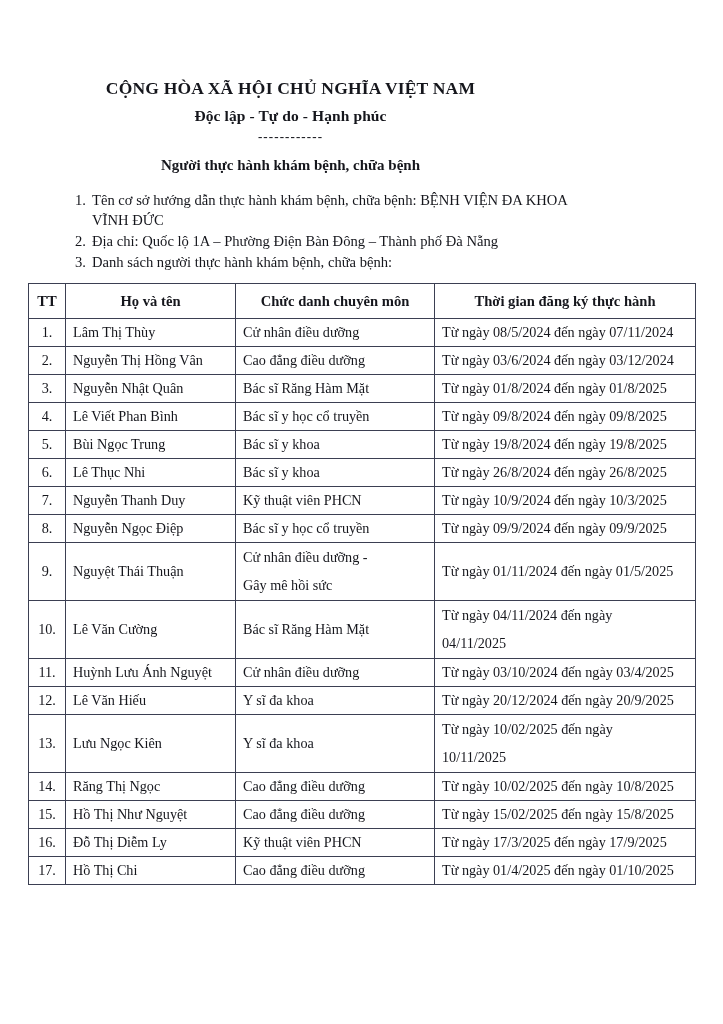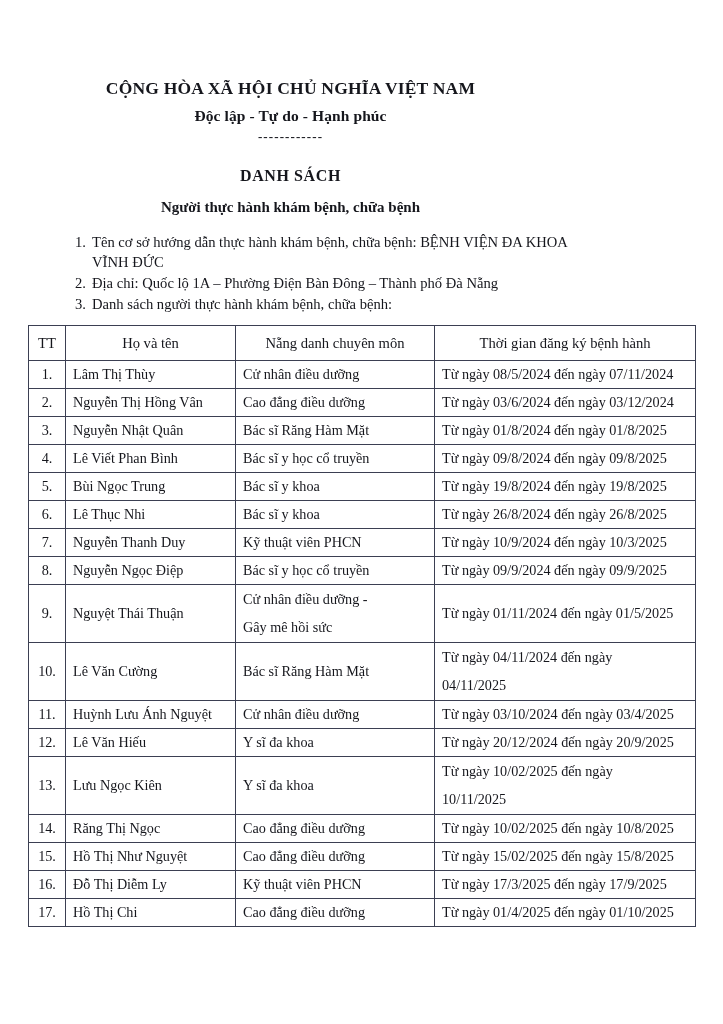--- a/index.html
+++ b/index.html
@@ -98,21 +98,21 @@
     font-size: 14.2px;
   }
   table.listing th,
   table.listing td {
     border: 1px solid #3b3f52;
     padding: 4px 7px;
     vertical-align: middle;
   }
   table.listing thead th {
     text-align: center;
-    font-weight: normal;
+    font-weight: bold;
     font-size: 14.6px;
     height: 26px;
     padding-top: 4px;
     padding-bottom: 4px;
   }
   col.c-tt    { width: 37px; }
   col.c-name  { width: 170px; }
   col.c-role  { width: 199px; }
   col.c-time  { width: 261px; }
 
@@ -143,43 +143,42 @@
 <body>
 
 <div class="page">
 
   <div class="doc-header">
     <div class="national-title">CỘNG HÒA XÃ HỘI CHỦ NGHĨA VIỆT NAM</div>
     <div class="national-motto">Độc lập - Tự do - Hạnh phúc</div>
     <div class="rule-dashes">------------</div>
   </div>
 
-  <div class="doc-title">DANH SÁCH</div>
   <div class="doc-subtitle">Người thực hành khám bệnh, chữa bệnh</div>
 
   <ol class="intro-list" id="intro-list">
       <li><span class="marker">1.</span><span>Tên cơ sở hướng dẫn thực hành khám bệnh, chữa bệnh: BỆNH VIỆN ĐA KHOA VĨNH ĐỨC</span></li>
       <li><span class="marker">2.</span><span>Địa chỉ: Quốc lộ 1A – Phường Điện Bàn Đông – Thành phố Đà Nẵng</span></li>
       <li><span class="marker">3.</span><span>Danh sách người thực hành khám bệnh, chữa bệnh:</span></li>
     </ol>
 
   <div class="table-wrap">
     <table class="listing">
       <colgroup>
         <col class="c-tt">
           <col class="c-name">
           <col class="c-role">
           <col class="c-time">
       </colgroup>
       <thead>
         <tr>
           <th>TT</th>
           <th>Họ và tên</th>
-          <th>Nẵng danh chuyên môn</th>
-          <th>Thời gian đăng ký bệnh hành</th>
+          <th>Chức danh chuyên môn</th>
+          <th>Thời gian đăng ký thực hành</th>
         </tr>
       </thead>
       <tbody id="table-body">
           <tr>
             <td class="cell-tt">1.</td>
             <td class="cell-name">Lâm Thị Thùy</td>
             <td class="cell-role">
               <span class="role-line">Cử nhân điều dưỡng</span>
             </td>
             <td class="cell-time">

